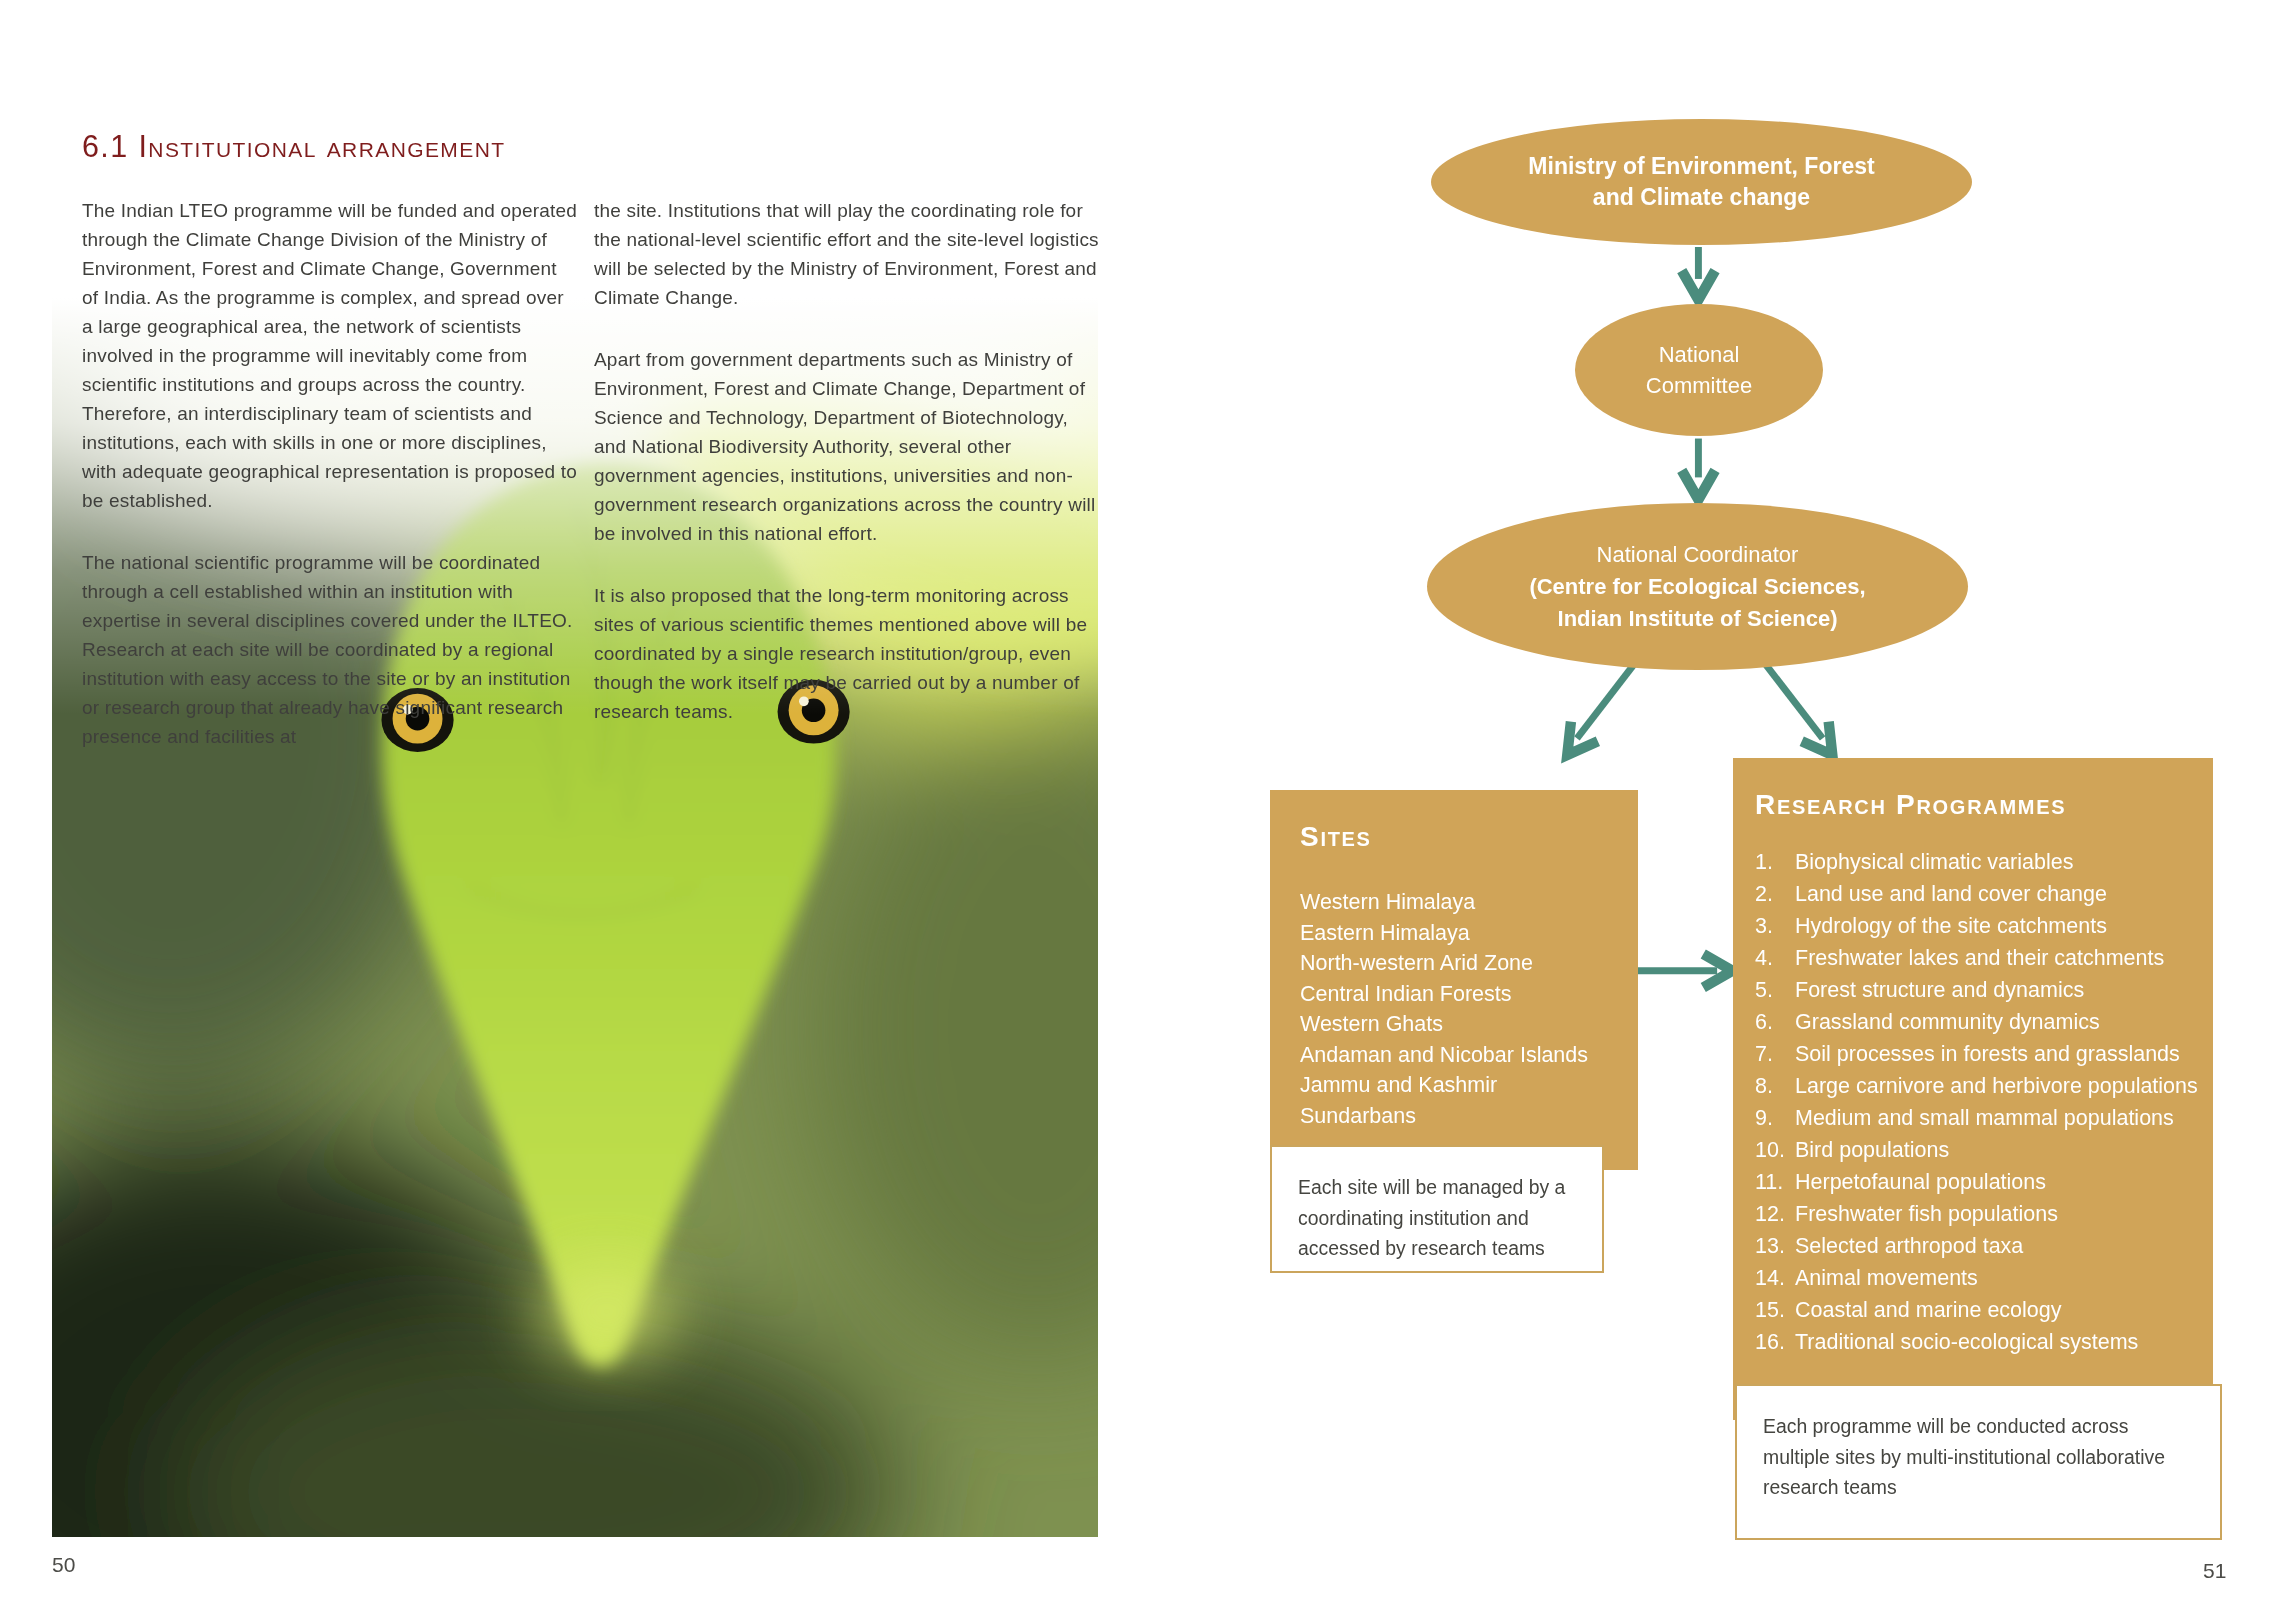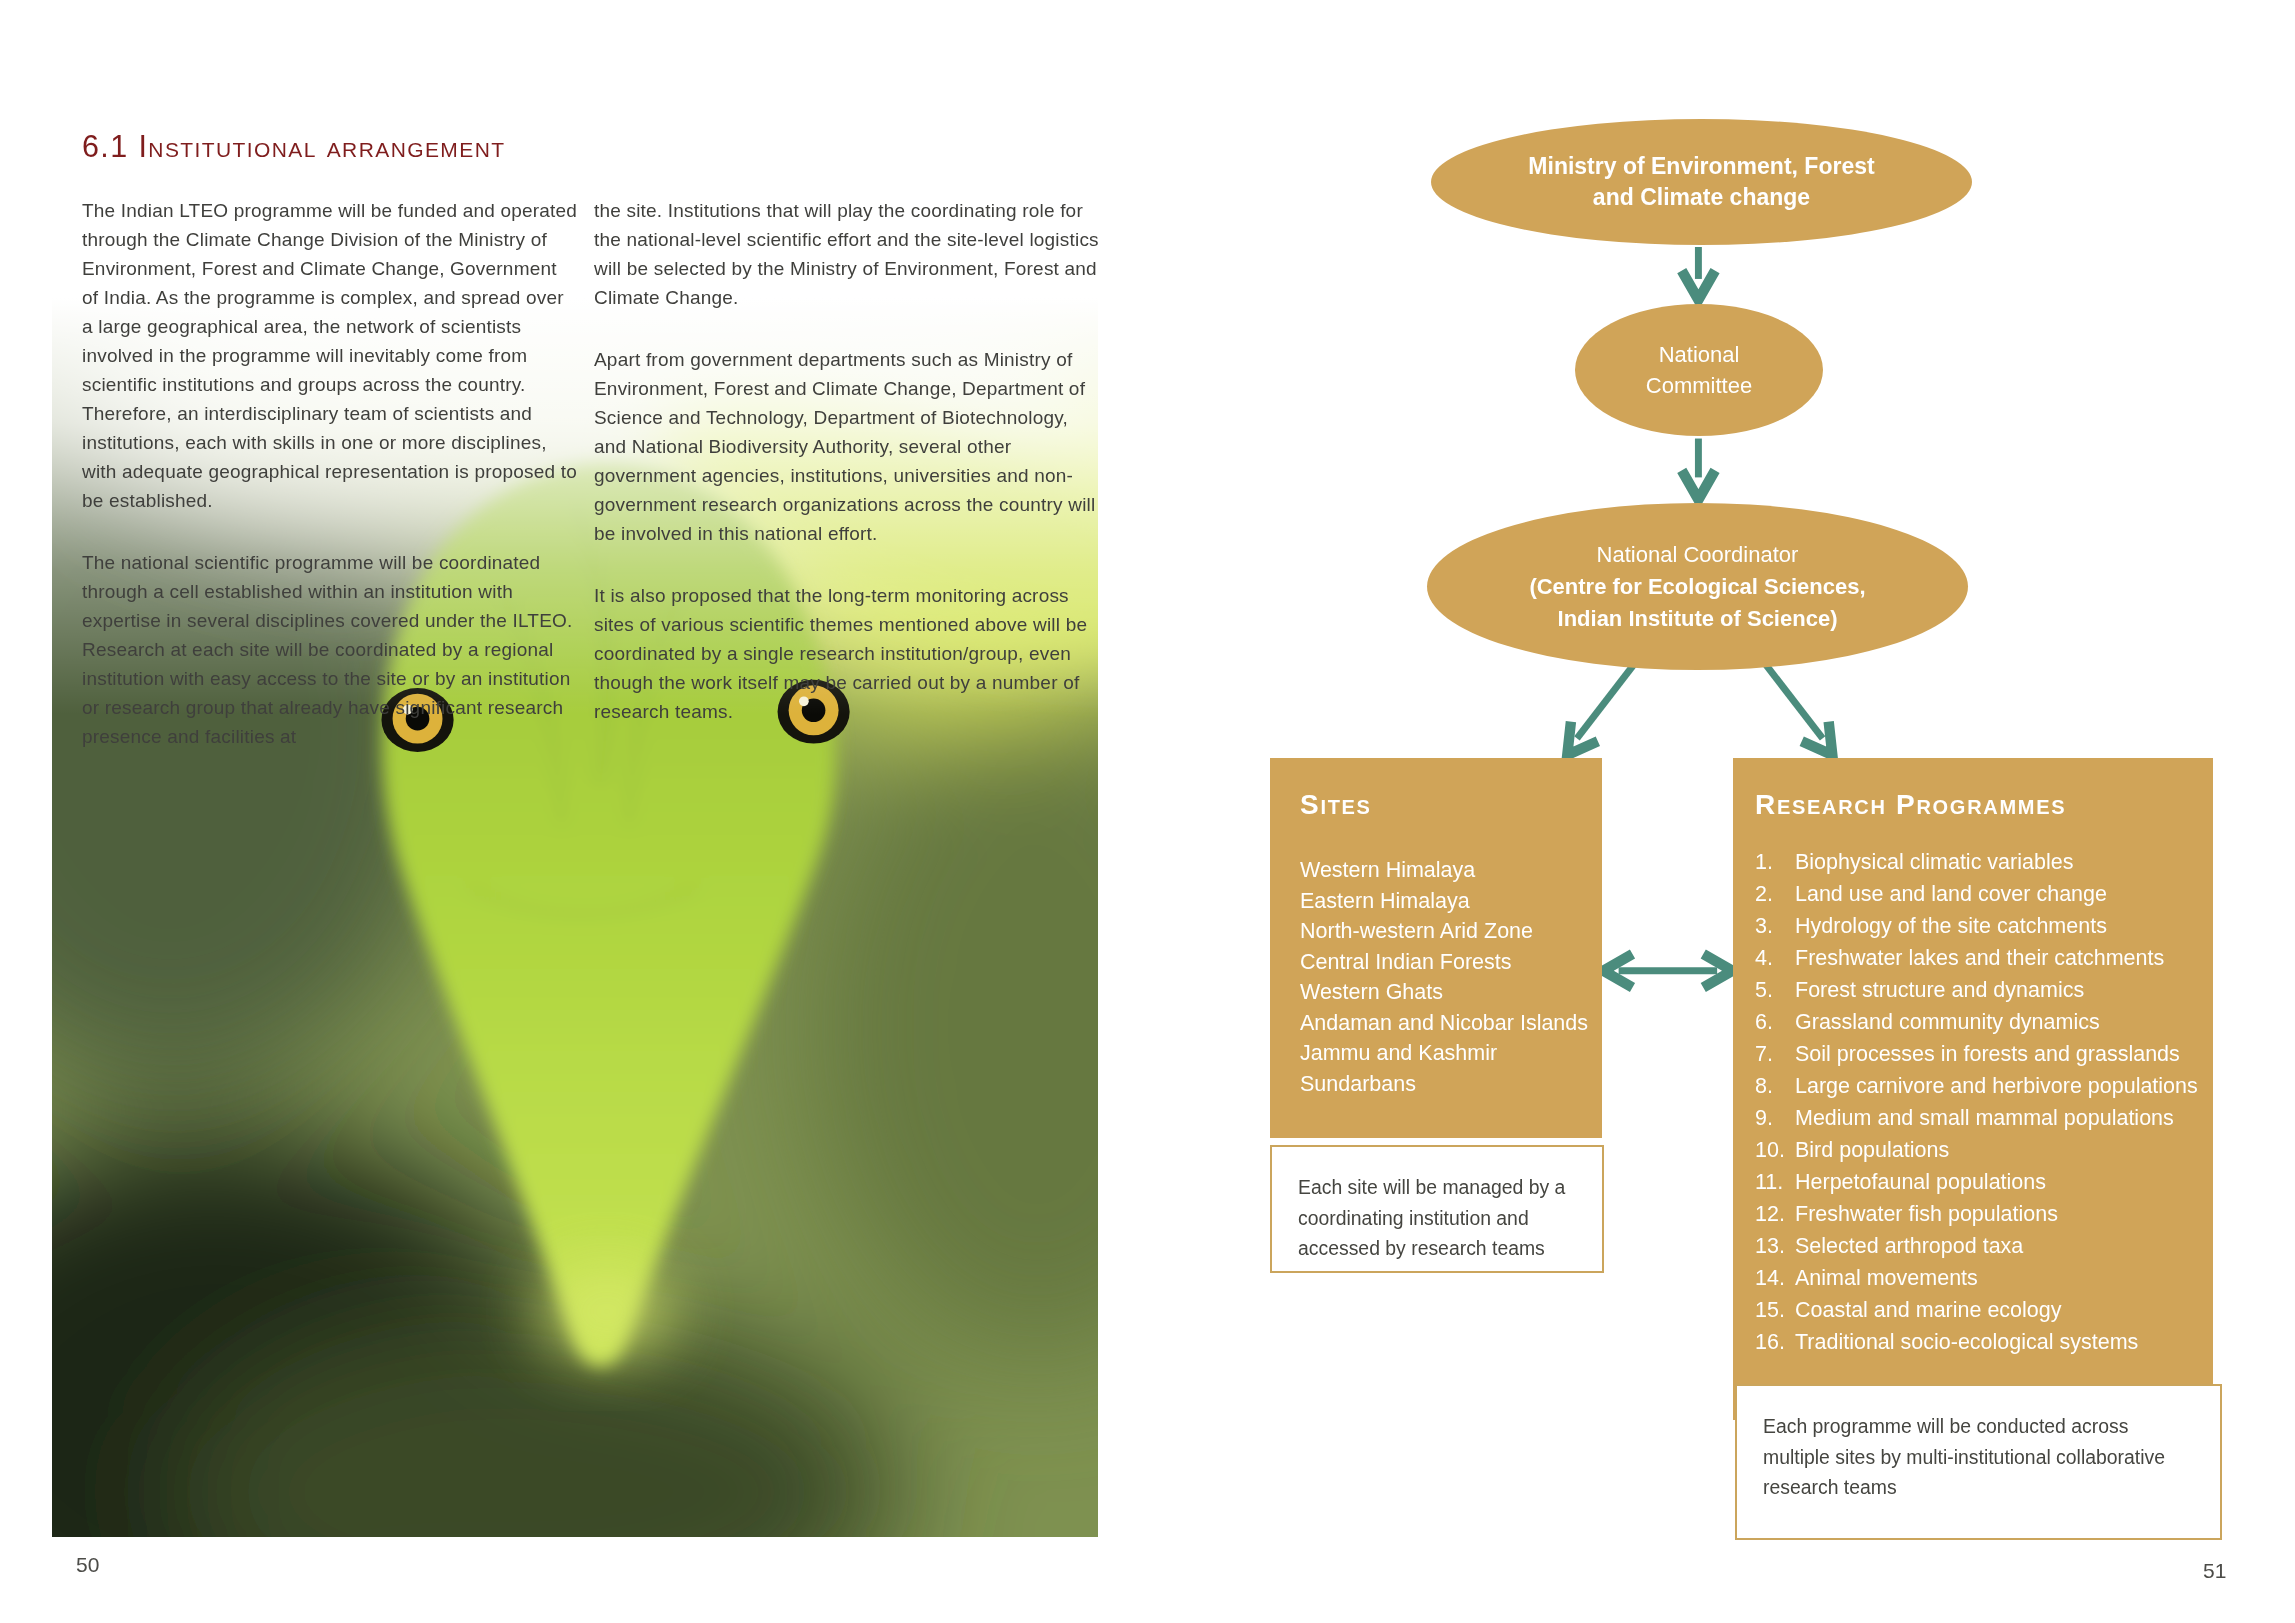--- a/index.html
+++ b/index.html
@@ -30,21 +30,21 @@
   .col-1{left:82px;width:496px;}
   .col-2{left:594px;width:507px;}
   .photo{
     position:absolute;left:52px;top:298px;width:1046px;height:1239px;
     z-index:0;
   }
   .photo svg{display:block;width:100%;height:100%;}
   .pagenum{
     position:absolute;font-size:21px;color:#4c4c48;z-index:3;
   }
-  .pagenum-left{left:52px;top:1553px;margin-left:24px;}
+  .pagenum-left{left:52px;top:1553px;}
   .pagenum-right{left:2203px;top:1559px;}
 
   
   .node{
     position:absolute;
     border-radius:50%;
     color:#ffffff;
     display:flex;flex-direction:column;
     align-items:center;justify-content:center;
     text-align:center;
@@ -65,21 +65,21 @@
   }
   .node-coordinator .bold{font-weight:700;}
   .panel{
     position:absolute;color:#ffffff;z-index:2;box-sizing:border-box;
   }
   .panel h2{
     margin:0;font-size:28px;font-weight:700;
     font-variant:small-caps;letter-spacing:1.7px;
   }
   .panel-sites{
-    left:1270px;top:758px;width:332px;height:380px;
+    left:1270px;top:790px;width:368px;height:380px;
     padding:31px 11px 0 30px;
   }
   .panel-sites h2{margin-bottom:34px;}
   .site-list{font-size:21.5px;line-height:30.5px;}
   .panel-programmes{
     left:1733px;top:758px;width:480px;height:662px;
     padding:31px 7px 0 22px;
   }
   .panel-programmes h2{margin-bottom:25px;}
   .prog-list{

